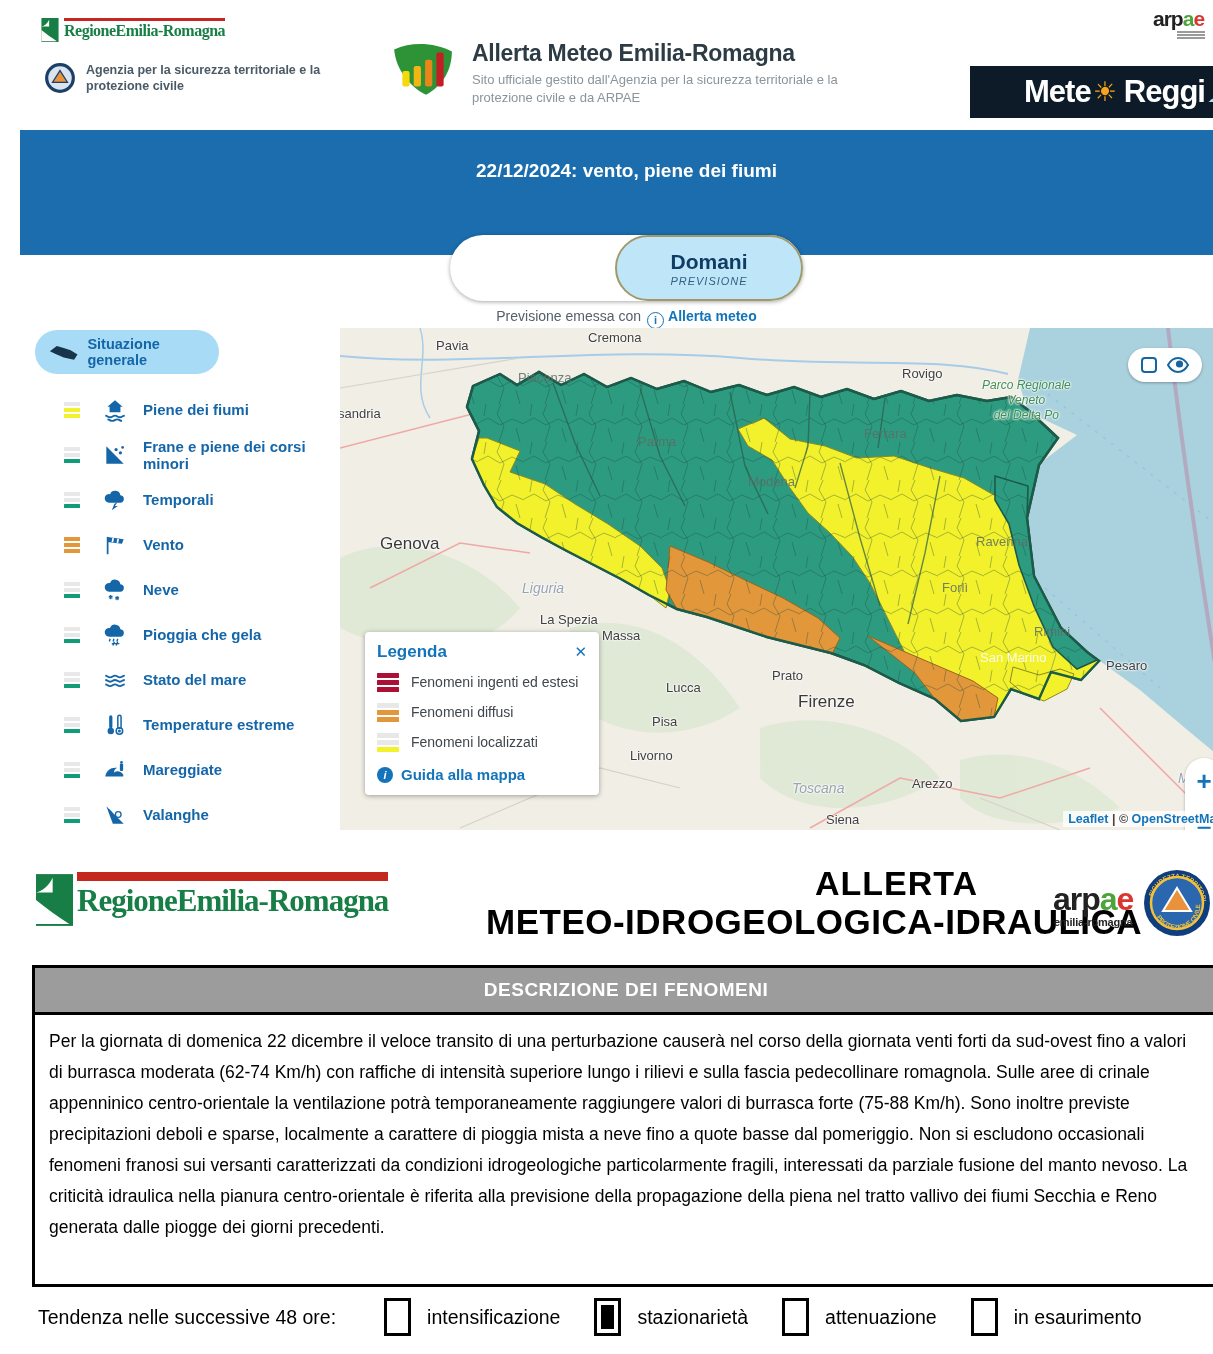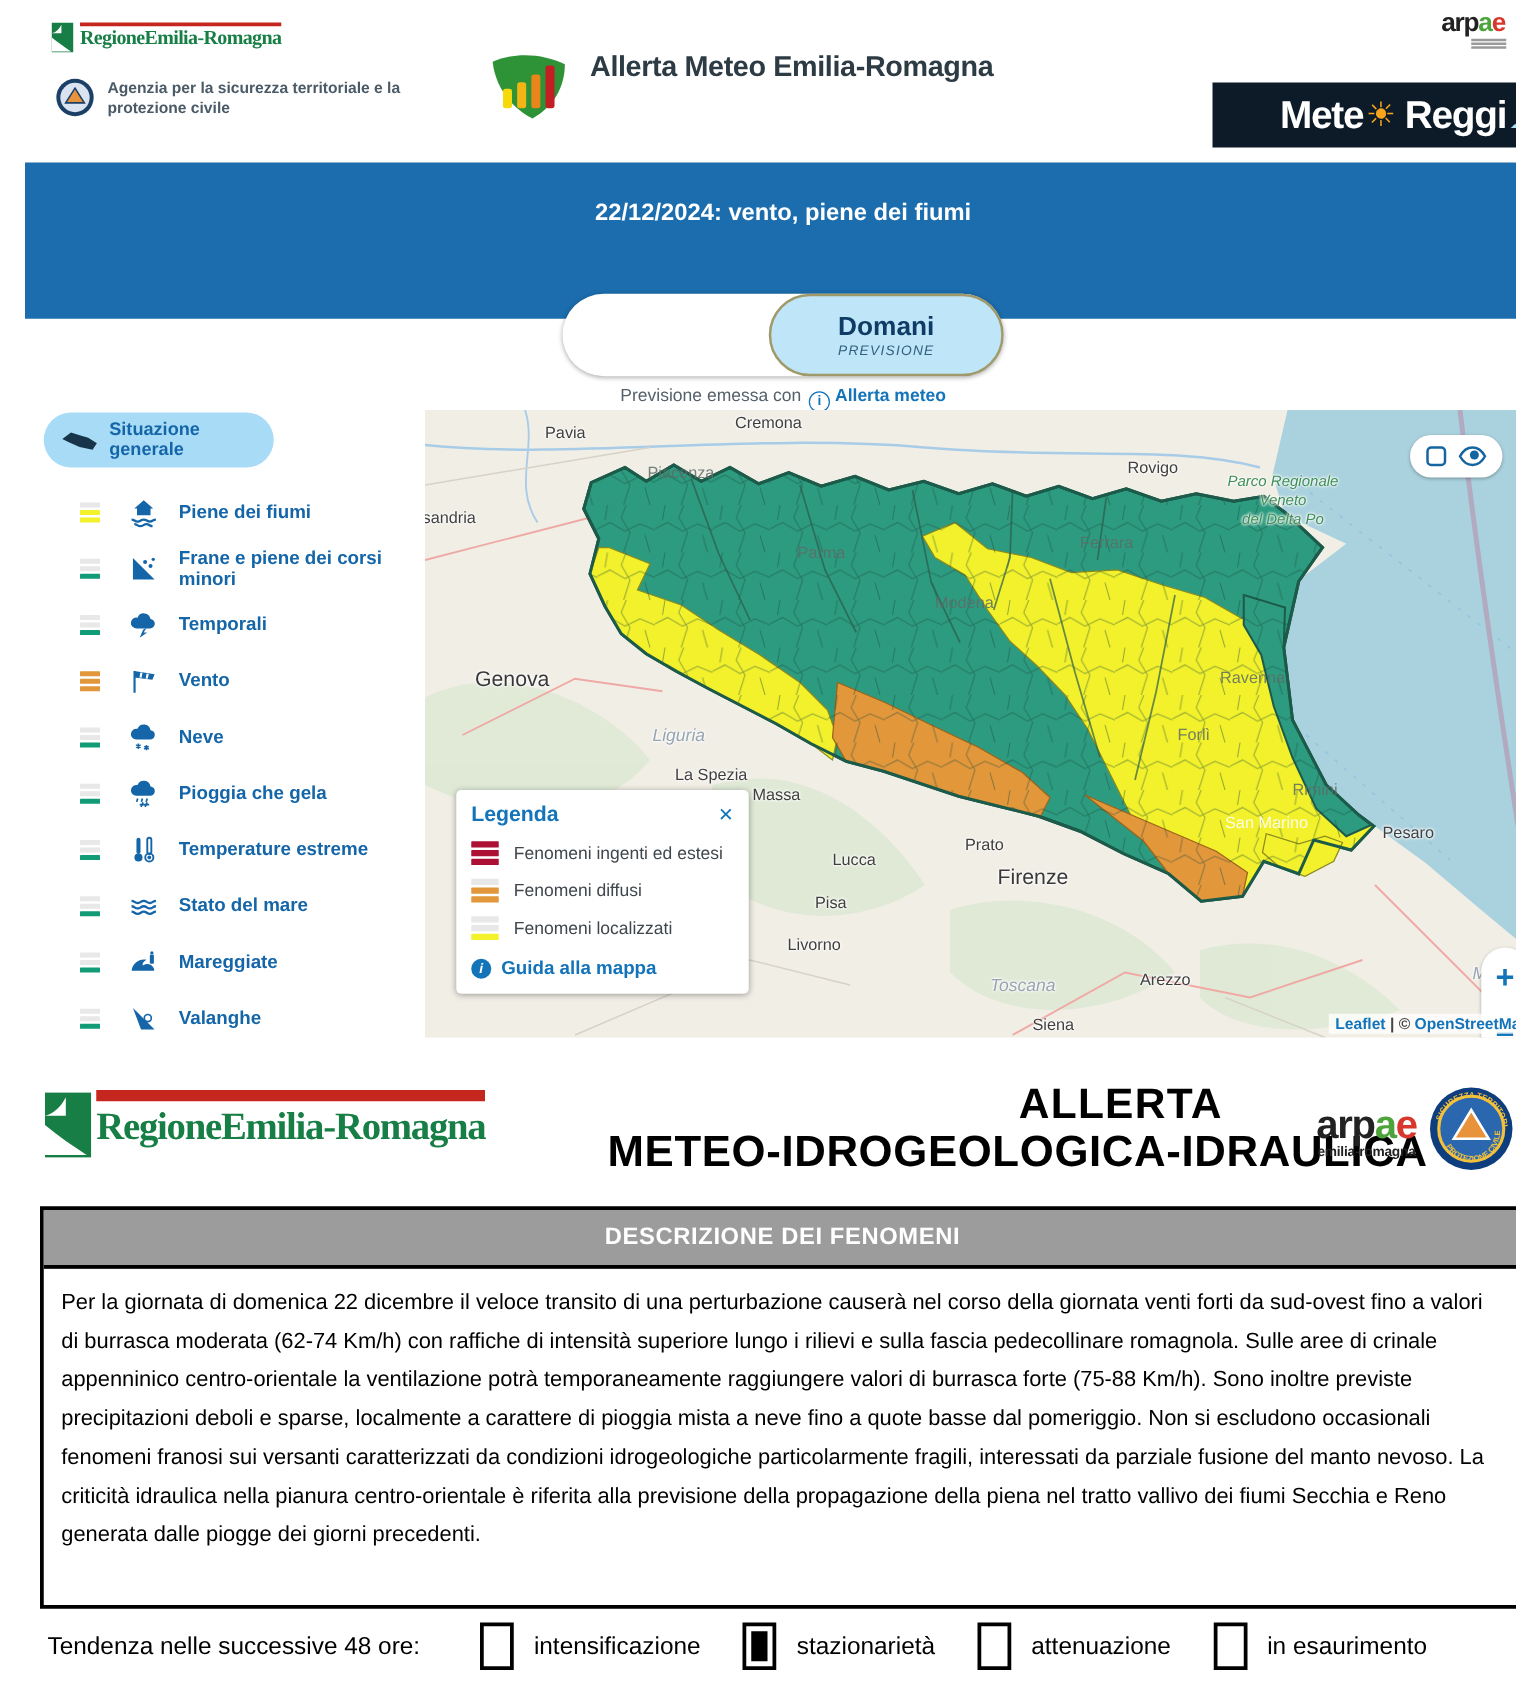--- a/index.html
+++ b/index.html
@@ -133,20 +133,21 @@
     <div class="brand">
       <svg width="66" height="60" viewBox="0 0 64 58">
         <path d="M4 9C22 1 44 3 60 11c0 18-9 33-25 42C19 45 6 29 4 9Z" fill="#2E9337"></path>
         <rect x="12" y="30" width="7" height="15" rx="2" fill="#F6D90B"></rect>
         <rect x="23" y="25" width="7" height="20" rx="2" fill="#F3B514"></rect>
         <rect x="34" y="19" width="7" height="26" rx="2" fill="#E8861A"></rect>
         <rect x="45" y="12" width="7" height="33" rx="2" fill="#C41E25"></rect>
       </svg>
       <div>
         <h1>Allerta Meteo Emilia-Romagna</h1>
+        <p>Sito ufficiale gestito dall'Agenzia per la sicurezza territoriale e la protezione civile e da ARPAE</p>
       </div>
     </div>
     <div class="arpae-sm">
       <div class="arpae-word">arp<span class="g">a</span><span class="r">e</span></div>
       <div class="arpae-lines">
           <i></i>
           <i></i>
           <i></i>
         </div>
     </div>
@@ -273,42 +274,42 @@
           </span>
           <span class="sb-label">Pioggia che gela</span>
         </div>
         <div class="sb-row">
           <div class="bars">
             <i style="background: rgb(232, 232, 232);"></i>
             <i style="background: rgb(232, 232, 232);"></i>
             <i style="background: rgb(17, 155, 118);"></i>
           </div>
           <span class="sb-icon">
+            <svg viewBox="0 0 24 24" fill="none" stroke="#1566A9" stroke-width="1.7">
+              <path d="M3 8c2.2 0 2.2 1.6 4.5 1.6S9.8 8 12 8s2.3 1.6 4.5 1.6S18.8 8 21 8M3 12c2.2 0 2.2 1.6 4.5 1.6S9.8 12 12 12s2.3 1.6 4.5 1.6S18.8 12 21 12M3 16c2.2 0 2.2 1.6 4.5 1.6S9.8 16 12 16s2.3 1.6 4.5 1.6S18.8 16 21 16"></path>
+            </svg>
+          </span>
+          <span class="sb-label">Stato del mare</span>
+        </div>
+        <div class="sb-row">
+          <div class="bars">
+            <i style="background: rgb(232, 232, 232);"></i>
+            <i style="background: rgb(232, 232, 232);"></i>
+            <i style="background: rgb(17, 155, 118);"></i>
+          </div>
+          <span class="sb-icon">
             <svg viewBox="0 0 24 24" fill="#1566A9">
               <rect x="6.6" y="3" width="3" height="12" rx="1.5"></rect>
               <circle cx="8.1" cy="17.5" r="3"></circle>
               <rect x="14.6" y="3" width="3" height="12" rx="1.5" fill="none" stroke="#1566A9" stroke-width="1.4"></rect>
               <circle cx="16.1" cy="17.5" r="3" fill="none" stroke="#1566A9" stroke-width="1.4"></circle>
               <circle cx="16.1" cy="17.5" r="1.4"></circle>
             </svg>
           </span>
           <span class="sb-label">Temperature estreme</span>
-        </div>
-        <div class="sb-row">
-          <div class="bars">
-            <i style="background: rgb(232, 232, 232);"></i>
-            <i style="background: rgb(232, 232, 232);"></i>
-            <i style="background: rgb(17, 155, 118);"></i>
-          </div>
-          <span class="sb-icon">
-            <svg viewBox="0 0 24 24" fill="none" stroke="#1566A9" stroke-width="1.7">
-              <path d="M3 8c2.2 0 2.2 1.6 4.5 1.6S9.8 8 12 8s2.3 1.6 4.5 1.6S18.8 8 21 8M3 12c2.2 0 2.2 1.6 4.5 1.6S9.8 12 12 12s2.3 1.6 4.5 1.6S18.8 12 21 12M3 16c2.2 0 2.2 1.6 4.5 1.6S9.8 16 12 16s2.3 1.6 4.5 1.6S18.8 16 21 16"></path>
-            </svg>
-          </span>
-          <span class="sb-label">Stato del mare</span>
         </div>
         <div class="sb-row">
           <div class="bars">
             <i style="background: rgb(232, 232, 232);"></i>
             <i style="background: rgb(232, 232, 232);"></i>
             <i style="background: rgb(17, 155, 118);"></i>
           </div>
           <span class="sb-icon">
             <svg viewBox="0 0 24 24" fill="#1566A9">
               <path d="M3 18c1-6 6-9 11-8-2 1-3 2.5-2.8 4.3 2.5-2 6-1.5 7.8 1.2 1 1.5.8 2.5.5 2.5H3Z"></path>

